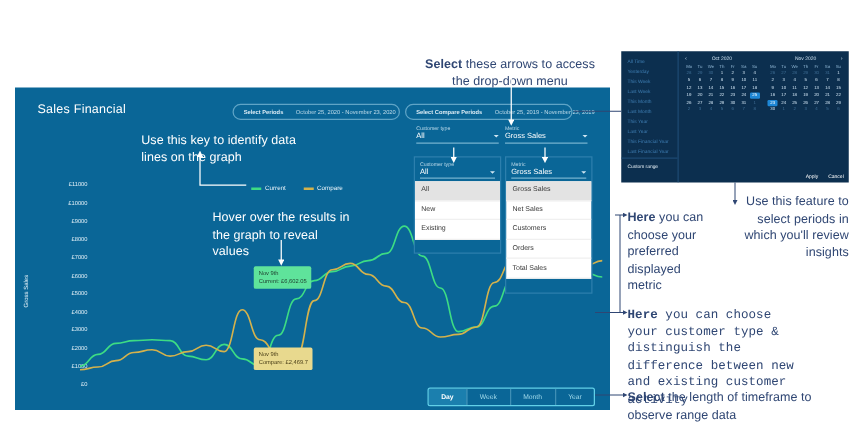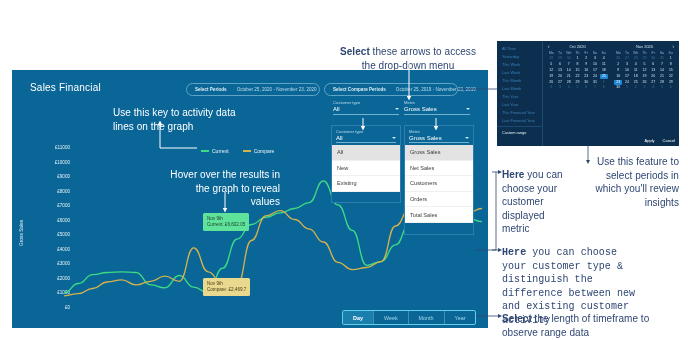--- a/index.html
+++ b/index.html
@@ -493,29 +493,29 @@
       <span>Cancel</span>
     </div>
   </div>
 </div>
 
 <div class="annot" style="left:333px; top:45px; width:150px; text-align:center;">
   <b>Select</b><span> these arrows to access the drop-down menu</span>
 </div>
 
 <div class="annot" style="left:113px; top:106px; width:130px; color:#ffffff;">
-  <span>Use this key to activity data lines on the graph</span>
-</div>
-
-<div class="annot" style="left:170px; top:168px; width:110px; text-align:right; color:#ffffff;">
+  <span>Use this key to identify data lines on the graph</span>
+</div>
+
+<div class="annot" style="left:170px; top:168px; width:110px; text-align:left; color:#ffffff;">
   <span>Hover over the results in the graph to reveal values</span>
 </div>
 
 <div class="annot" style="left:502px; top:168px; width:68px;">
-  <b>Here</b><span> you can choose your customer displayed metric</span>
+  <b>Here</b><span> you can choose your preferred displayed metric</span>
 </div>
 
 <div class="annot" style="left:585px; top:155px; width:94px; text-align:right;">
   <span>Use this feature to select periods in which you'll review insights</span>
 </div>
 
 <div class="annot" style="left:502px; top:246px; width:140px;font-family:Liberation Mono, monospace;">
   <b>Here</b><span> you can choose your customer type &amp; distinguish the difference between new and existing customer activity</span>
 </div>
 

